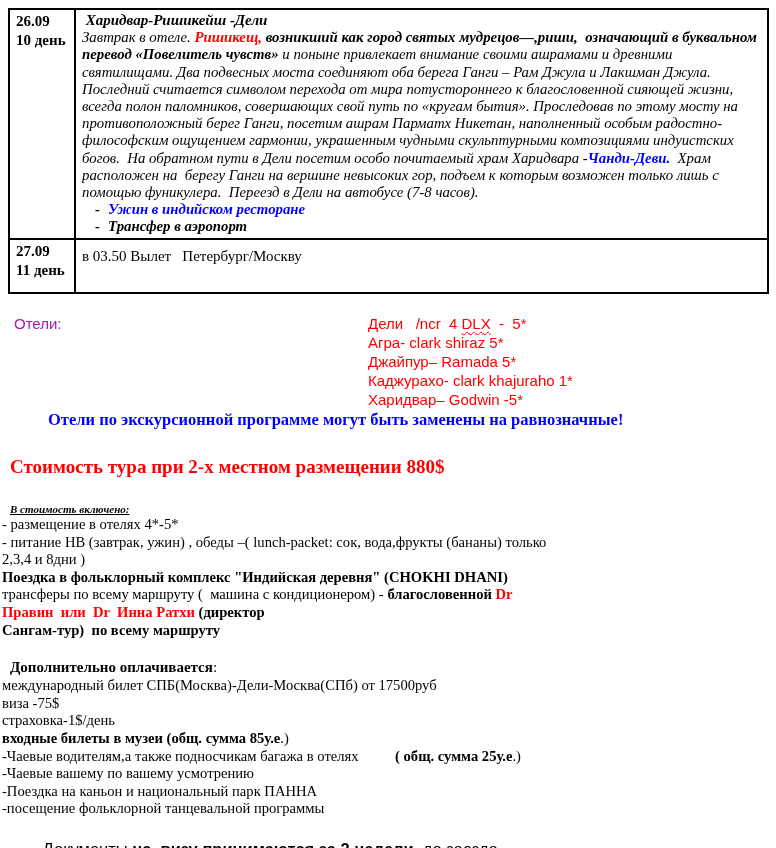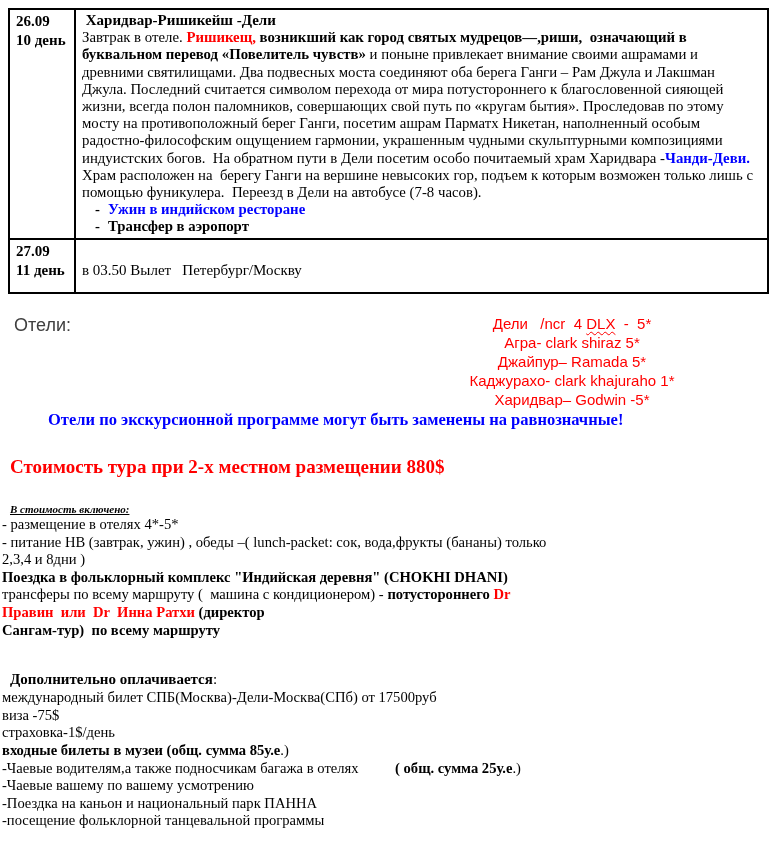--- a/index.html
+++ b/index.html
@@ -12,54 +12,54 @@
   .pre { white-space:pre-wrap; }
 
   
   table.itin {
     border-collapse:collapse; margin:8px 4px 0 8px; width:761px;
     table-layout:fixed;
   }
   table.itin td { border:2px solid #000; vertical-align:top; padding:2px 8px 2px 6px; }
   td.col-date { width:66px; font-weight:bold; font-size:15px; line-height:19px; padding-left:5px; }
   td.col-desc { font-size:14.8px; line-height:17.2px; }
-  .row1-inner { height:224px; overflow:hidden; }
+  .row1-inner { height:224px; overflow:hidden;font-style:italic; }
   .cell-title { font-weight:bold; font-size:15px; white-space:pre-wrap; }
   .cell-para  { white-space:pre-wrap; }
-  .row2 td.col-desc { padding-top:22px; font-size:15px; }
+  .row2 td.col-desc { padding-top:8px; font-size:15px; }
   .row2-h { height:48px; }
 
   
   .seg        { white-space:pre-wrap; }
   .seg-bold      { font-weight:bold; }
   .seg-bold-red  { font-weight:bold; color:var(--red); }
   .seg-bold-blue { font-weight:bold; color:var(--blue); }
   .seg-wavy      { text-decoration:underline wavy; text-decoration-thickness:1px; text-underline-offset:2px; }
   .seg-dash      { display:inline-block; width:26px; padding-left:13px; font-weight:bold; }
   .seg-bold-underline { font-weight:bold; text-decoration:underline; }
 
   
   .hotels { position:relative; margin-top:20px; min-height:95px; }
   .hotels-label { position:absolute; left:14px; top:1px;
-    font-family:"Liberation Sans", sans-serif; font-size:18px; color:#404040; }
+    font-family:"Liberation Sans", sans-serif; font-size:15px; color:#a21caf; }
   .hotels-list { margin-left:368px; font-family:"Liberation Sans", sans-serif;
-    font-size:15px; line-height:19px; color:var(--red);text-align:center; }
+    font-size:15px; line-height:19px; color:var(--red); }
   .hotel-line { white-space:pre-wrap; }
   .hotels-notice { margin:1px 0 0 48px; font-weight:bold; font-size:16.5px; color:var(--blue); }
 
   
   .price-heading { margin:26px 0 0 10px; font-family:Liberation Serif, serif;
     font-weight:bold; font-size:19px; color:var(--red); }
 
   
   .included-heading { margin:25px 0 1px 10px; font-weight:bold; font-style:italic;
     text-decoration:underline; font-size:11px; }
   .body-list { margin-left:2px; font-size:14.6px; line-height:17.6px; }
   .body-line { white-space:pre-wrap; }
-  .extra-heading { margin:32px 0 1px 10px; font-size:15px; white-space:pre-wrap; }
+  .extra-heading { margin:20px 0 1px 10px; font-size:15px; white-space:pre-wrap; }
 
   
   .footer-note { margin:22px 0 0 38px; font-family:"Liberation Sans", sans-serif;
     font-size:16.5px; white-space:pre-wrap; }
 </style>
 </head>
 <body>
 
 <table class="itin">
   <tbody>
@@ -104,21 +104,21 @@
 </div>
 
 <div class="price-heading pre"><span class="seg seg-normal">Стоимость тура при 2-х местном размещении </span><span class="seg seg-normal">880$</span></div>
 
 <div class="included-heading">В стоимость включено:</div>
 <div class="body-list">
     <div class="body-line"><span class="seg seg-normal">- размещение в отелях 4*-5*</span></div>
     <div class="body-line"><span class="seg seg-normal">- питание НВ (завтрак, ужин) , обеды –( lunch-packet: сок, вода,фрукты (бананы) только</span></div>
     <div class="body-line"><span class="seg seg-normal">2,3,4 и 8дни )</span></div>
     <div class="body-line"><span class="seg seg-bold">Поездка в фольклорный комплекс "Индийская деревня" (CHOKHI DHANI)</span></div>
-    <div class="body-line"><span class="seg seg-normal">трансферы по всему маршруту (  машина с кондиционером) - </span><span class="seg seg-bold">потустороннего </span><span class="seg seg-bold-red">Dr</span></div>
+    <div class="body-line"><span class="seg seg-normal">трансферы по всему маршруту (  машина с кондиционером) - </span><span class="seg seg-bold">благословенной </span><span class="seg seg-bold-red">Dr</span></div>
     <div class="body-line"><span class="seg seg-bold-red">Правин  или  Dr  Инна Ратхи </span><span class="seg seg-bold">(директор</span></div>
     <div class="body-line"><span class="seg seg-bold">Сангам-тур)  по всему маршруту</span></div>
   </div>
 
 <div class="extra-heading"><span class="seg seg-bold">Дополнительно оплачивается</span><span class="seg seg-normal">:</span></div>
 <div class="body-list">
     <div class="body-line"><span class="seg seg-normal">международный билет СПБ(Москва)-Дели-Москва(СПб) от 17500руб</span></div>
     <div class="body-line"><span class="seg seg-normal">виза -75$</span></div>
     <div class="body-line"><span class="seg seg-normal">страховка-1$/день</span></div>
     <div class="body-line"><span class="seg seg-bold">входные билеты в музеи (общ. сумма 85у.е</span><span class="seg seg-normal">.)</span></div>

